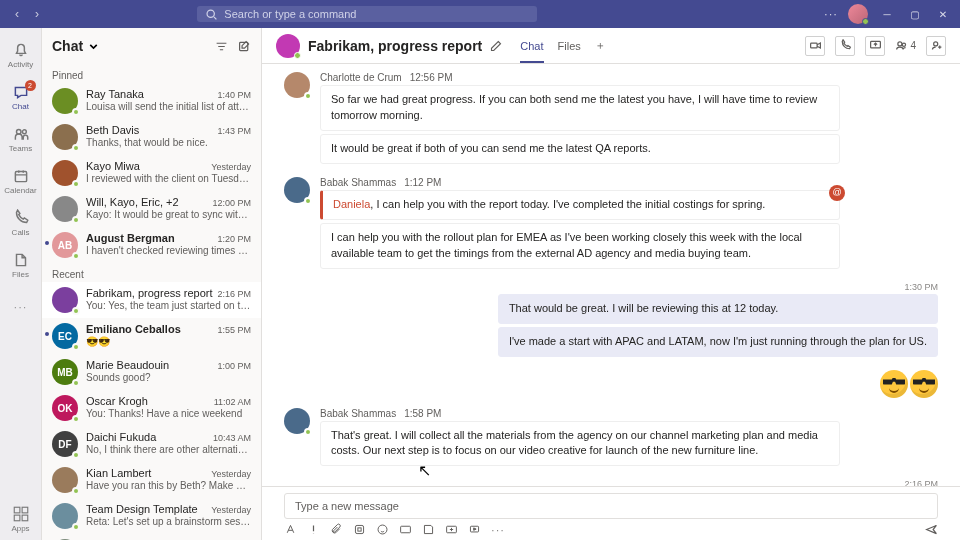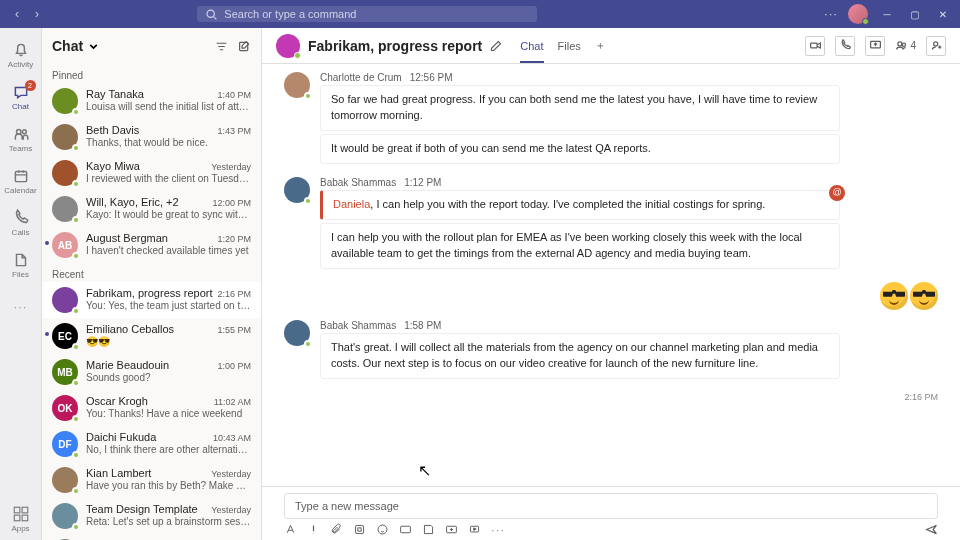--- a/index.html
+++ b/index.html
@@ -21,21 +21,21 @@
 .rail-spacer { flex: 1; }
 .rail-icon { width: 18px; height: 18px; }
 .chatlist { width: 220px; border-right: 1px solid #e1dfdd; display: flex; flex-direction: column; background: #faf9f8; }
 .chatlist-head { display: flex; align-items: center; height: 36px; padding: 0 10px; gap: 4px; }
 .chatlist-head h2 { font-size: 14px; font-weight: 700; color: #252423; }
 .hd-actions { margin-left: auto; display: flex; gap: 10px; color: #605e5c; }
 .sect { font-size: 10px; color: #605e5c; padding: 6px 10px 2px; }
 .clist { flex: 1; overflow-y: auto; }
 .citem { display: flex; align-items: flex-start; gap: 8px; padding: 5px 10px; cursor: pointer; position: relative; }
 .citem.sel { background: #fff; }
-.citem.unread .nm { font-weight: 400; }
+.citem.unread .nm { font-weight: 700; }
 .dot-unread { position: absolute; left: 3px; top: 14px; width: 4px; height: 4px; border-radius: 50%; background: #444a91; }
 .av { width: 26px; height: 26px; border-radius: 50%; flex-shrink: 0; position: relative; display: flex; align-items: center; justify-content: center; font-size: 10px; font-weight: 600; color: #fff; }
 .av .pres { position: absolute; right: -2px; bottom: -2px; width: 8px; height: 8px; border-radius: 50%; border: 2px solid #faf9f8; }
 .citem-body { flex: 1; min-width: 0; }
 .crow { display: flex; align-items: baseline; gap: 4px; }
 .nm { font-size: 11px; color: #252423; white-space: nowrap; overflow: hidden; text-overflow: ellipsis; flex: 1; }
 .tm { font-size: 9px; color: #605e5c; flex-shrink: 0; }
 .pv { font-size: 10px; color: #605e5c; white-space: nowrap; overflow: hidden; text-overflow: ellipsis; margin-top: 1px; }
 .conv { flex: 1; display: flex; flex-direction: column; min-width: 0; }
 .conv-head { height: 36px; display: flex; align-items: center; padding: 0 14px; gap: 8px; border-bottom: 1px solid #e1dfdd; }
@@ -228,41 +228,41 @@
             </div>
           </div>
           <div class="citem unread">
             <span class="dot-unread"></span>
             <div class="av" style="background:#e2989a">AB<span class="pres" style="background:#92c353"></span></div>
             <div class="citem-body">
               <div class="crow">
                 <span class="nm">August Bergman</span>
                 <span class="tm">1:20 PM</span>
               </div>
-              <div class="pv">I haven't checked available times yet</div>
+              <div class="pv">I haven't checked reviewing times yet</div>
             </div>
           </div>
         </div>
       <div class="sect">Recent</div>
       <div id="recent">
           <div class="citem sel">
             <div class="av" style="background:#7b3f9e">
               <span class="pres" style="background:#92c353"></span>
             </div>
             <div class="citem-body">
               <div class="crow">
                 <span class="nm">Fabrikam, progress report</span>
                 <span class="tm">2:16 PM</span>
               </div>
               <div class="pv">You: Yes, the team just started on that…</div>
             </div>
           </div>
           <div class="citem unread">
             <span class="dot-unread"></span>
-            <div class="av" style="background:#000000">EC<span class="pres" style="background:#92c353"></span></div>
+            <div class="av" style="background:#0369a1">EC<span class="pres" style="background:#92c353"></span></div>
             <div class="citem-body">
               <div class="crow">
                 <span class="nm">Emiliano Ceballos</span>
                 <span class="tm">1:55 PM</span>
               </div>
               <div class="pv">😎😎</div>
             </div>
           </div>
           <div class="citem">
             <div class="av" style="background:#4d7c0f">MB<span class="pres" style="background:#92c353"></span></div>
@@ -278,21 +278,21 @@
             <div class="av" style="background:#be185d">OK<span class="pres" style="background:#92c353"></span></div>
             <div class="citem-body">
               <div class="crow">
                 <span class="nm">Oscar Krogh</span>
                 <span class="tm">11:02 AM</span>
               </div>
               <div class="pv">You: Thanks! Have a nice weekend</div>
             </div>
           </div>
           <div class="citem">
-            <div class="av" style="background:#3b82f6">DF<span class="pres" style="background:#92c353"></span></div>
+            <div class="av" style="background:#404040">DF<span class="pres" style="background:#92c353"></span></div>
             <div class="citem-body">
               <div class="crow">
                 <span class="nm">Daichi Fukuda</span>
                 <span class="tm">10:43 AM</span>
               </div>
               <div class="pv">No, I think there are other alternatives we c…</div>
             </div>
           </div>
           <div class="citem">
             <div class="av" style="background:#9a7b5c">
@@ -402,20 +402,27 @@
           </div>
           <div class="msg-body">
             <div class="msg-meta">
               <span>Babak Shammas</span>
               <span>1:12 PM</span>
             </div>
             <div class="bub  mention-strip"><span class="mention-badge">@</span><span class="mention-name">Daniela</span>, I can help you with the report today. I've completed the initial costings for spring.</div>
             <div class="bub  ">I can help you with the rollout plan for EMEA as I've been working closely this week with the local available team to get the timings from the external AD agency and media buying team.</div>
           </div>
         </div>
+        <div class="msg right">
+          <div class="msg-body">
+            <div class="tm-inline" style="text-align:right">1:30 PM</div>
+            <div class="bub mine ">That would be great. I will be reviewing this at 12 today.</div>
+            <div class="bub mine ">I've made a start with APAC and LATAM, now I'm just running through the plan for US.</div>
+          </div>
+        </div>
         <div class="reacts">
           <div class="emoji">
             <div class="shades"></div>
             <div class="smile"></div>
           </div>
           <div class="emoji">
             <div class="shades"></div>
             <div class="smile"></div>
           </div>
         </div>

